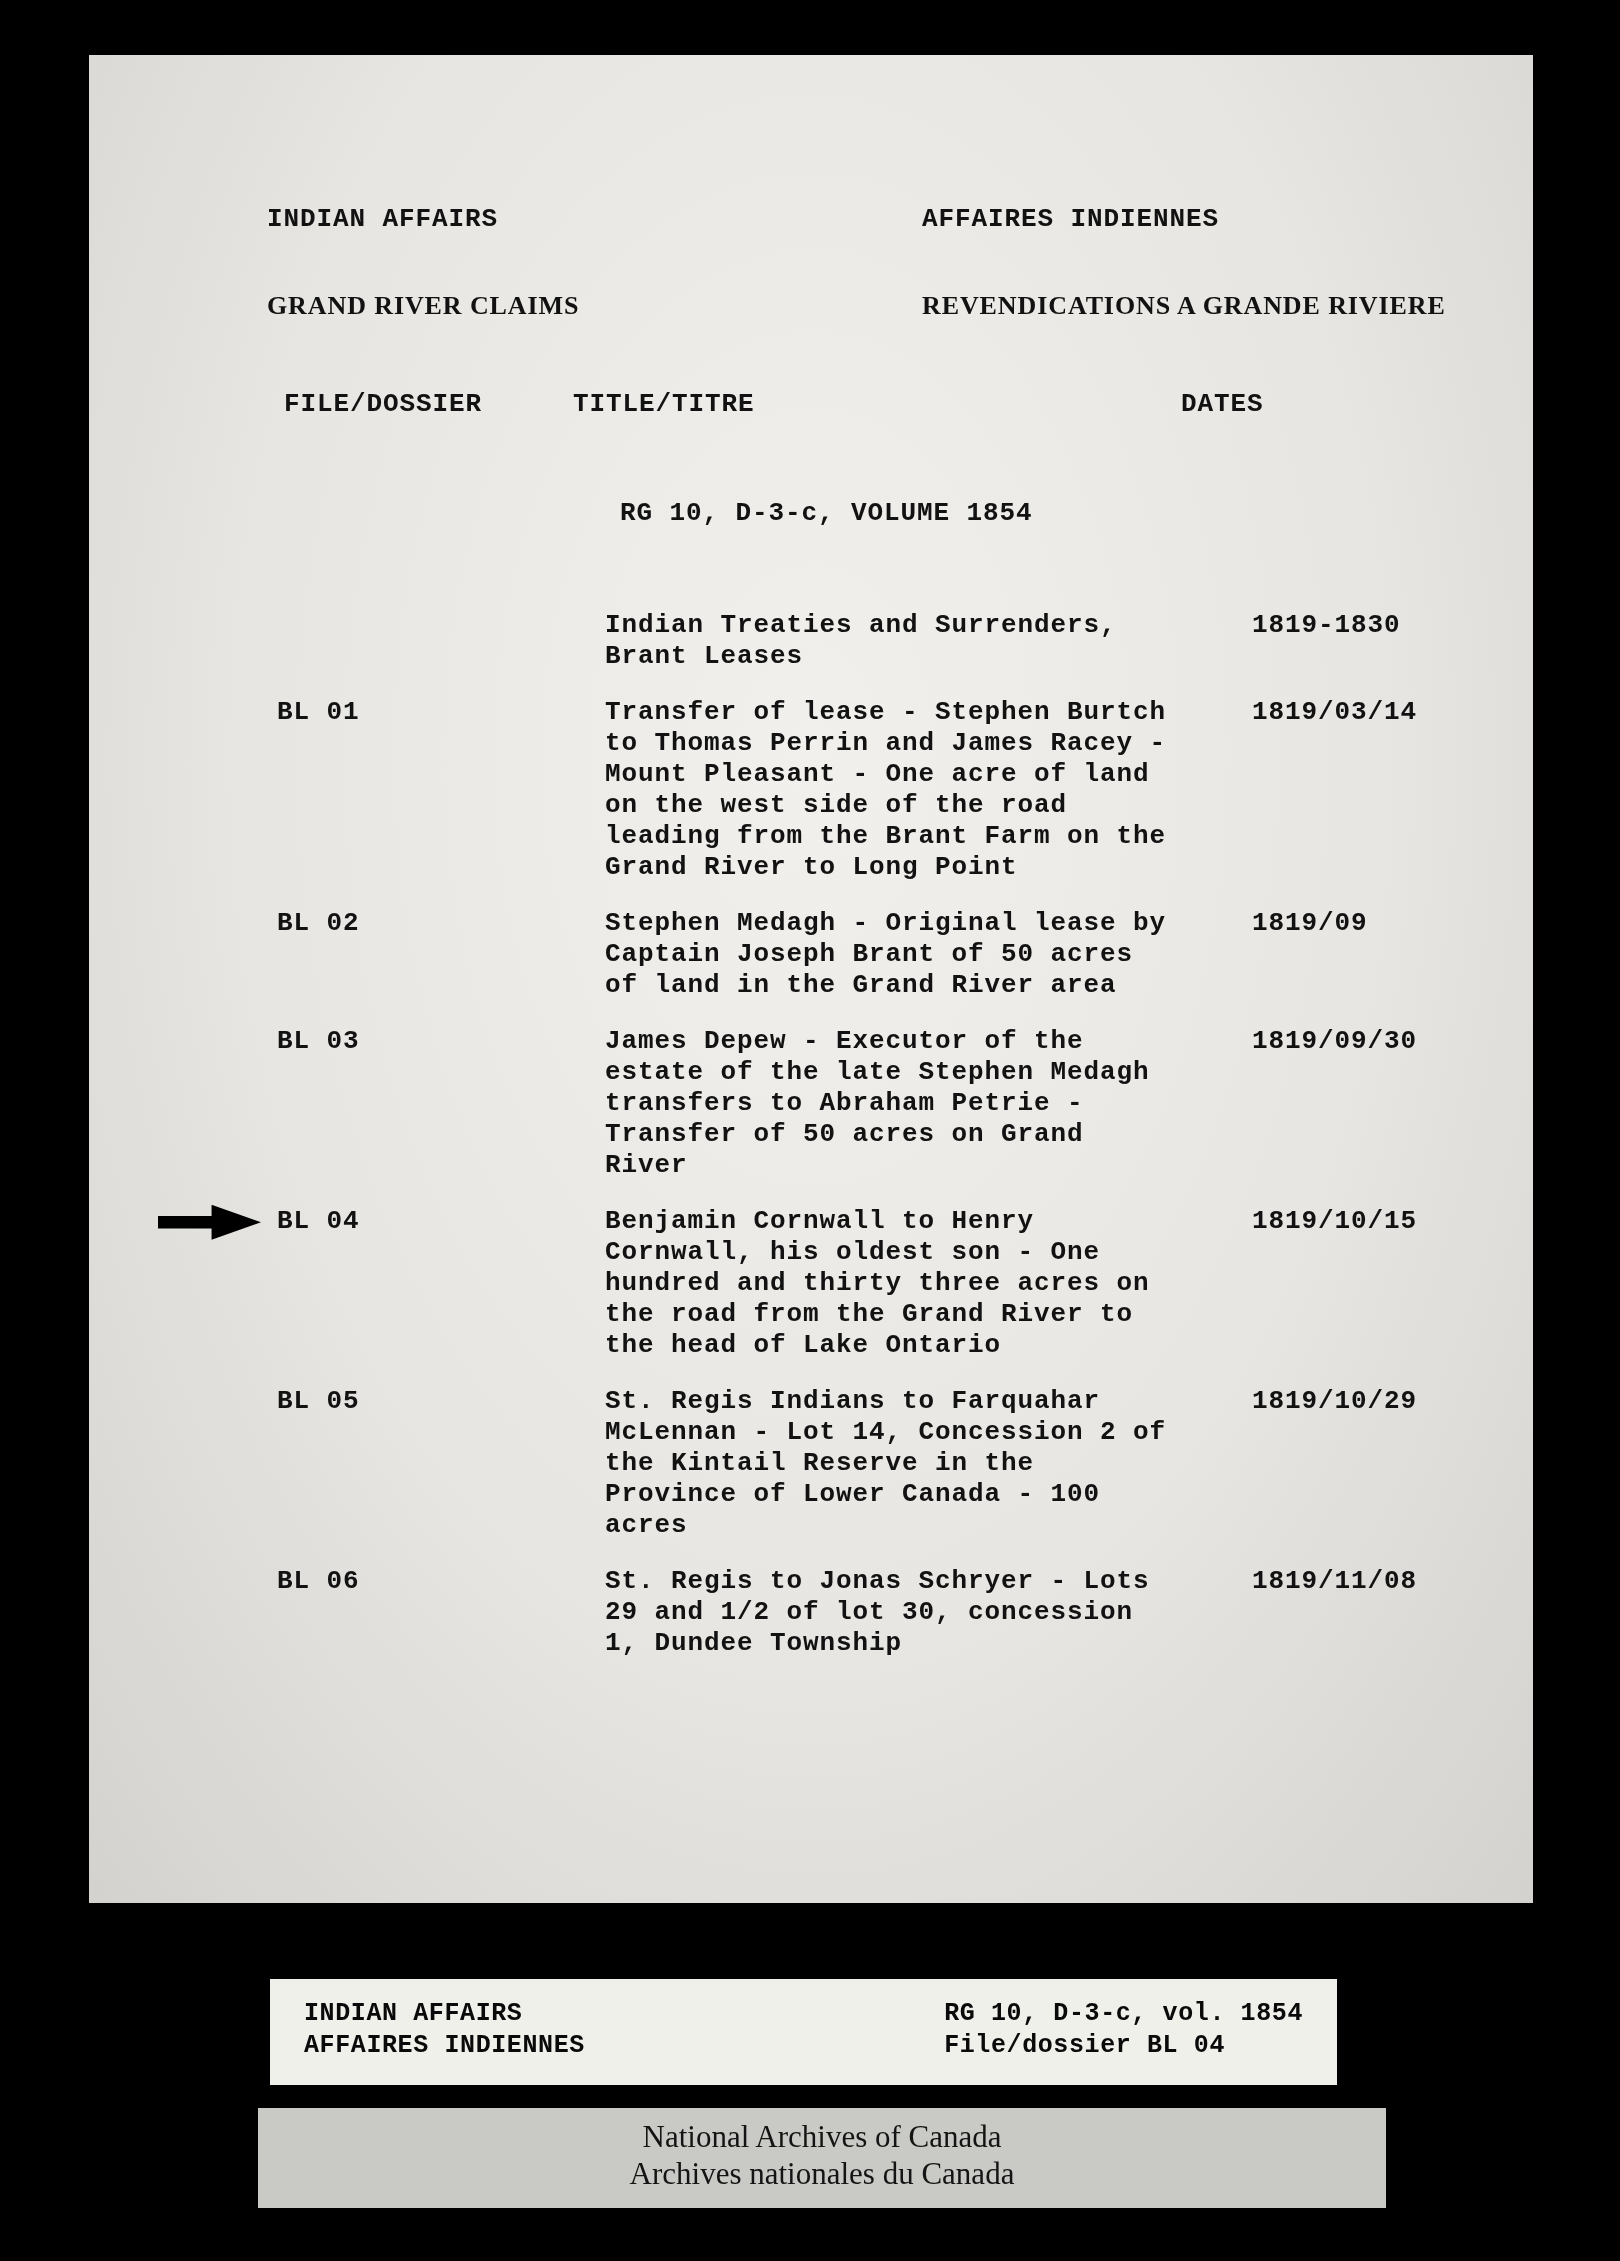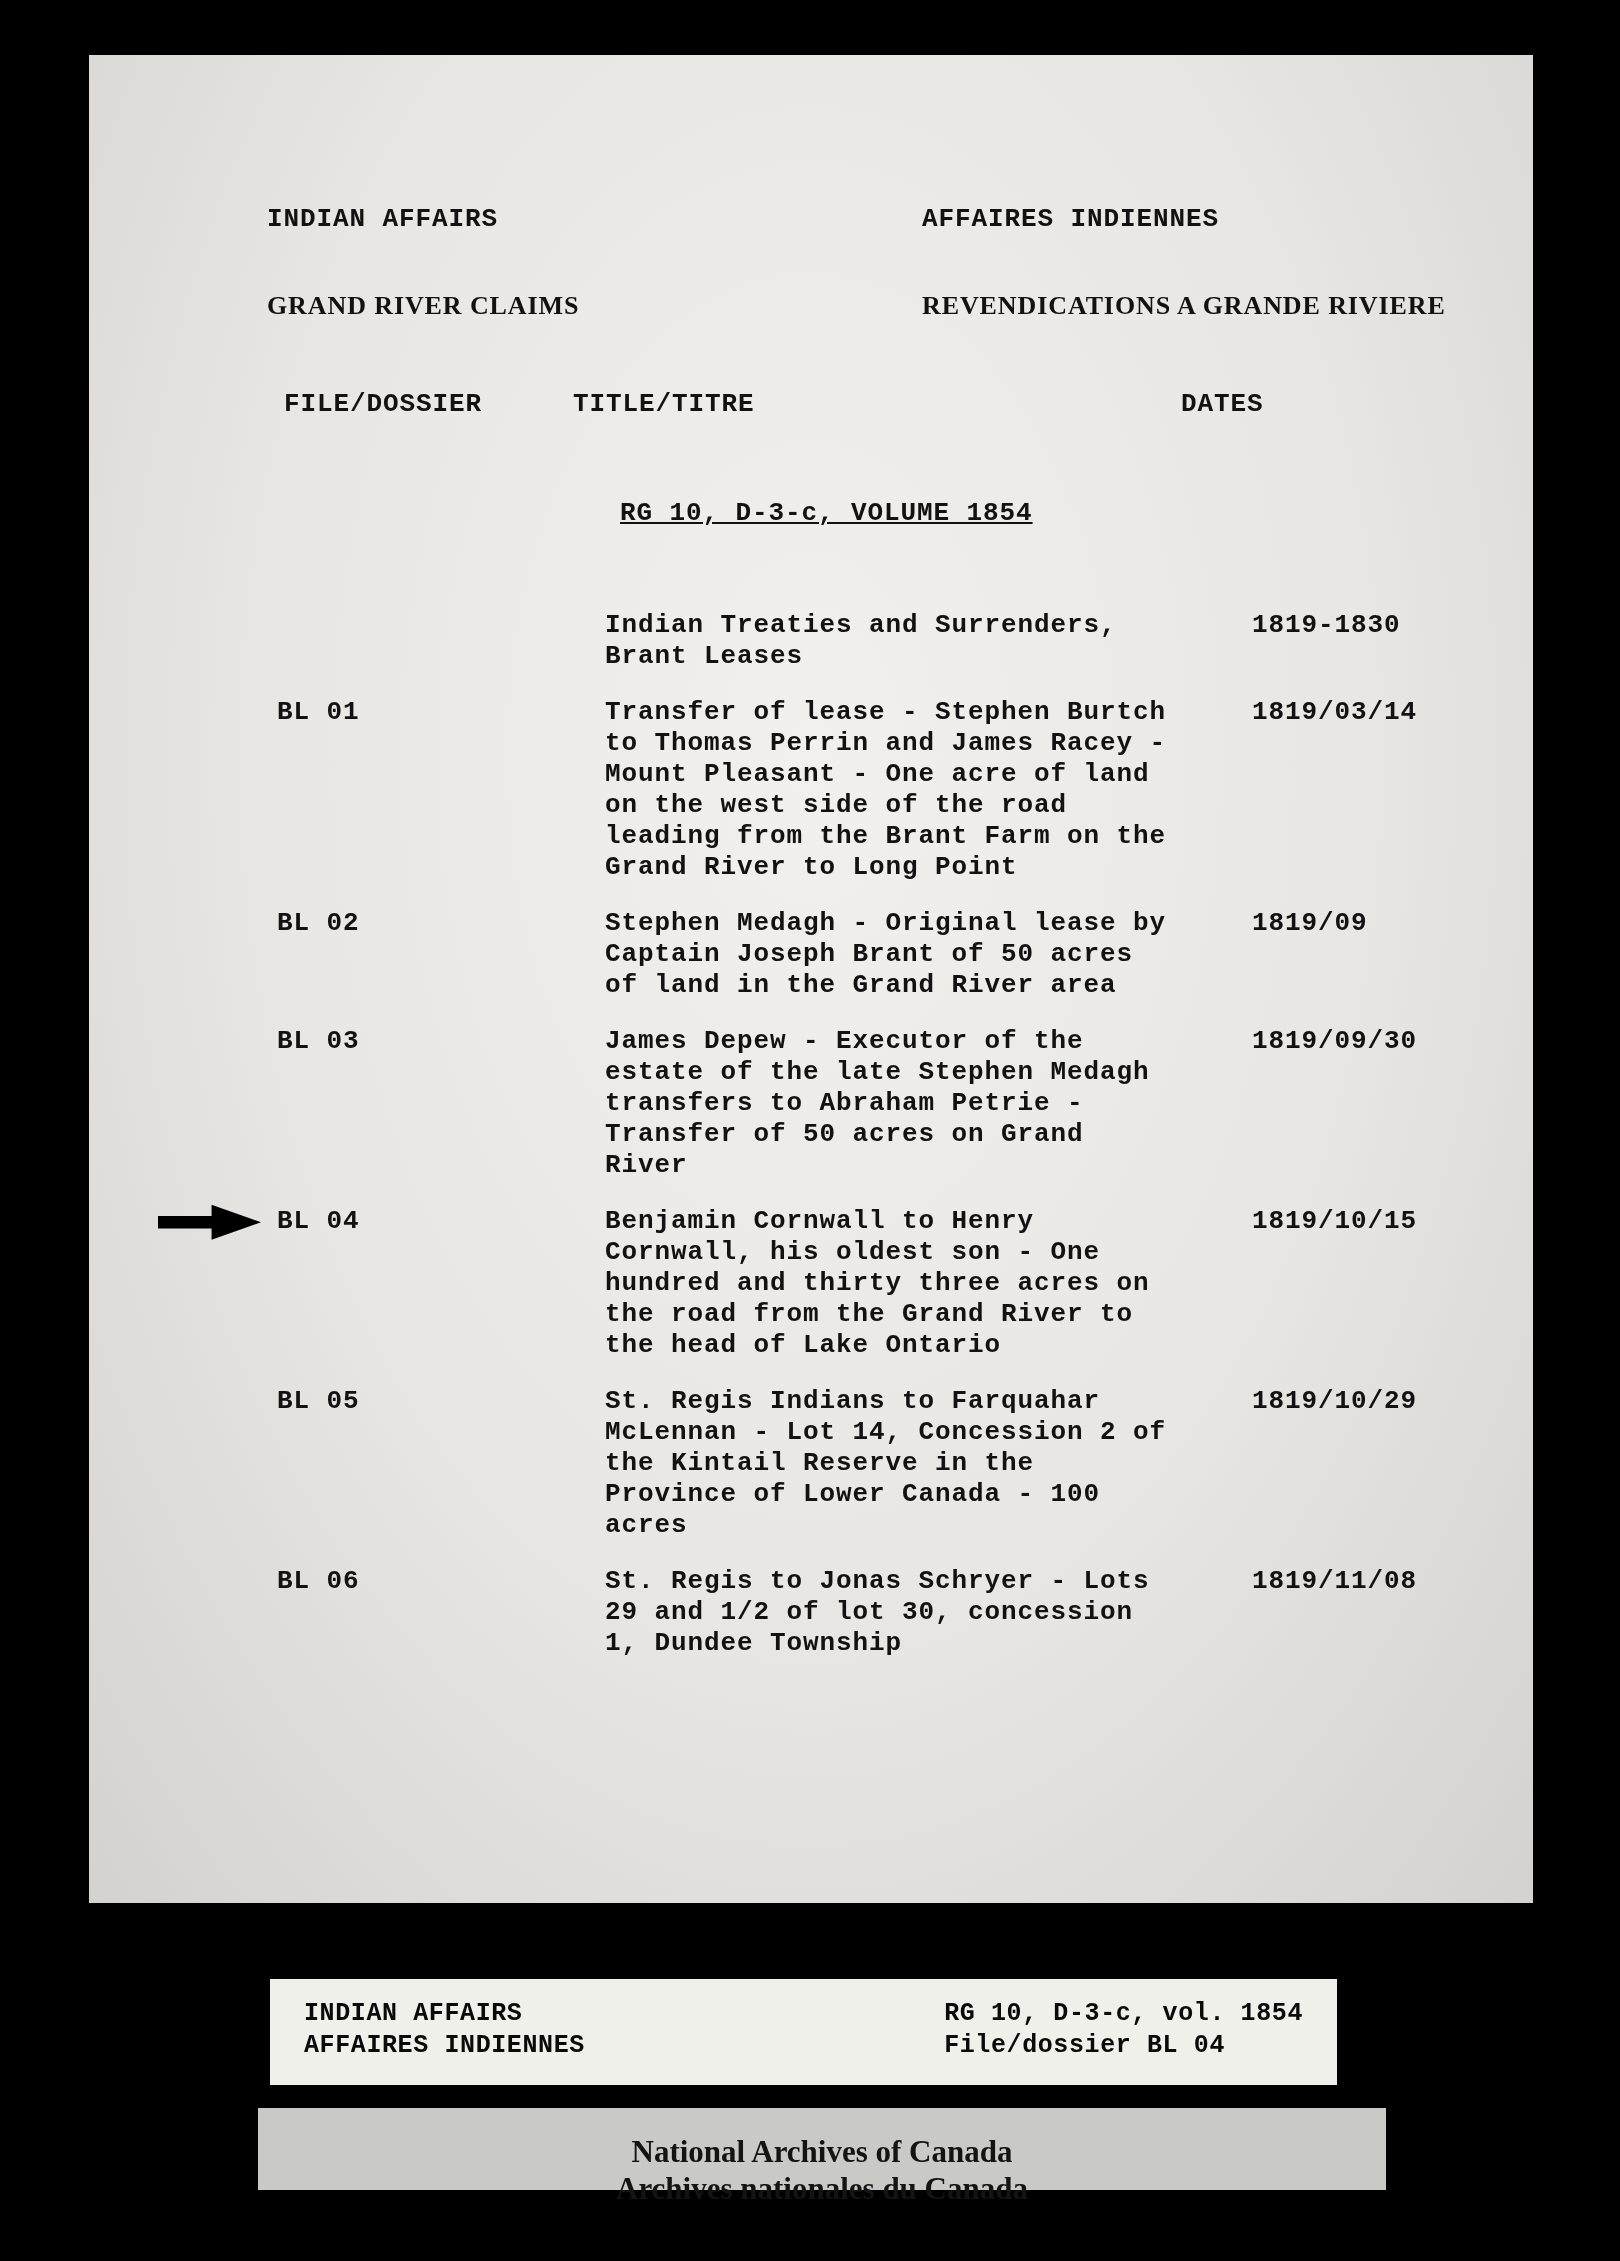--- a/index.html
+++ b/index.html
@@ -22,21 +22,21 @@
     line-height:31px;
     letter-spacing:0.9px;
   }
   .hdr-row { display:flex; }
   .hdr-row.r1 { margin-bottom:55px; }
   .hdr-row.r2 { margin-bottom:68px;font-family:Liberation Serif, serif; }
   .hdr-left { width:655px; flex:0 0 655px; }
   .cols { display:flex;align-items:center; }
   .c-file { margin-left:17px; flex:0 0 289px; }
   .c-title { flex:0 0 608px; }
-  .volume-heading { margin:78px 0 0 353px;text-decoration:underline; }
+  .volume-heading { margin:78px 0 0 353px; }
   .entries { margin-top:81px; }
   .entry { display:flex; margin-bottom:25px; position:relative;gap:39px; }
   .e-file { margin-left:10px; flex:0 0 289px; }
   .e-title { flex:0 0 608px; white-space:pre-line; }
   .e-date { flex:0 0 auto; }
   .arrow-marker {
     position:absolute; left:-109px; top:-1.2px;
     width:103px; height:35px;
     background:#000;
     clip-path:polygon(0 32%, 52% 32%, 52% 0, 100% 50%, 52% 100%, 52% 68%, 0 68%);
@@ -48,27 +48,27 @@
     box-sizing:border-box;
     display:flex; justify-content:space-between;
     padding:18.6px 34px 0 34px;
     font-family:"Liberation Mono","DejaVu Sans Mono",monospace;
     font-weight:bold; font-size:25px; line-height:32px;
     color:#0a0a0a; letter-spacing:0.6px;
     white-space:pre-line;
   }
   .stamp2 {
     position:absolute; left:258px; top:2108px;
-    width:1128px; height:82px;
+    width:1128px; height:100px;
     background:#c9c9c5;
     box-sizing:border-box;
-    padding-top:25px;
+    padding-top:10px;
     text-align:center;
     font-family:"Liberation Serif","DejaVu Serif",serif;
-    font-weight:bold; font-size:31px; line-height:37px;
+    font-weight:normal; font-size:31px; line-height:37px;
     color:#141414;
     white-space:pre-line;
   }
 </style>
 </head>
 <body>
 
 <div class="page">
 
   <div class="hdr-row r1">

